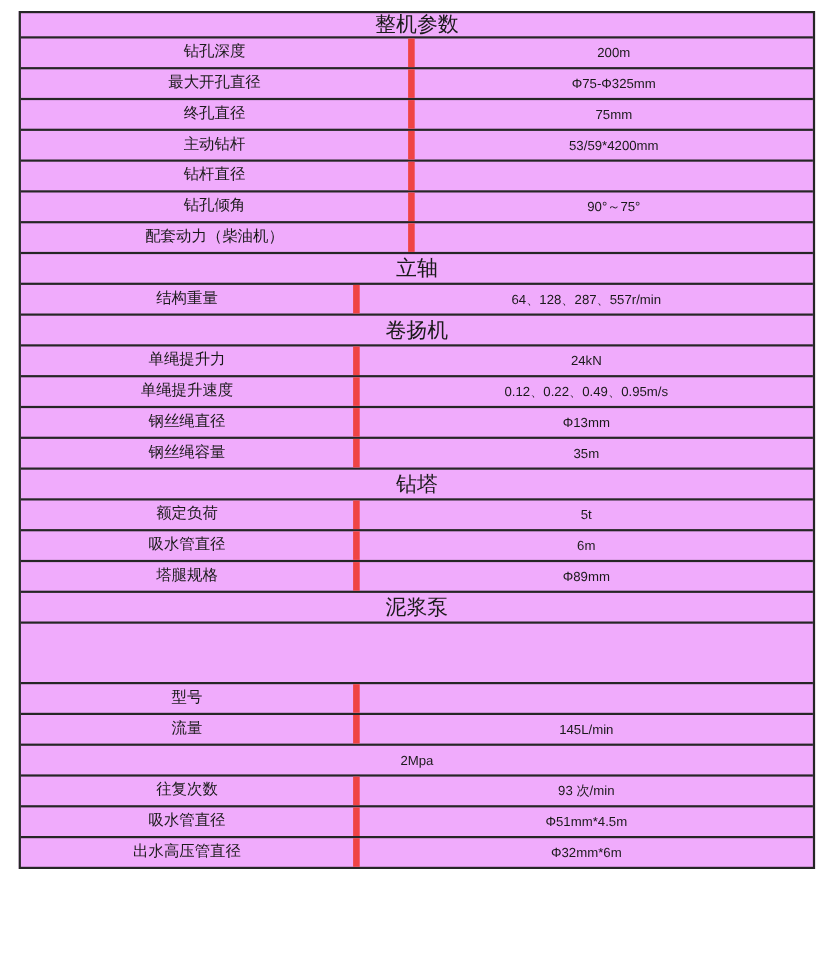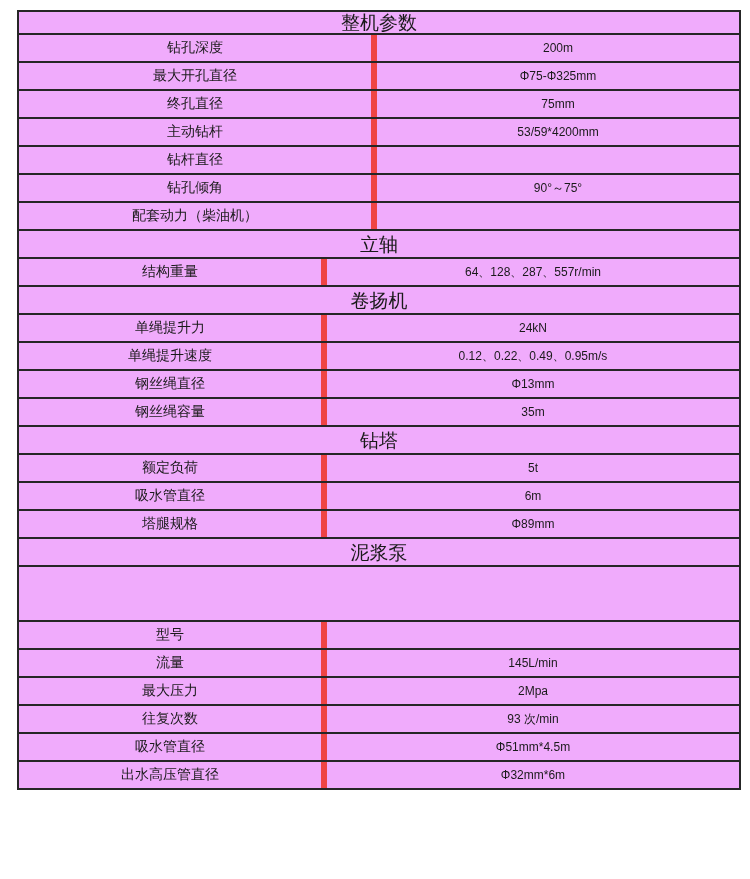--- a/index.html
+++ b/index.html
@@ -135,21 +135,20 @@
       <div class="cell full"></div>
     </div>
     <div class="row">
       <div class="cell label wb">型号</div>
     </div>
     <div class="row">
       <div class="cell label wb">流量</div>
       <div class="cell value">145L/min</div>
     </div>
     <div class="row">
-      <div class="cell label wb">最大压力</div>
       <div class="cell value">2Mpa</div>
     </div>
     <div class="row">
       <div class="cell label wb">往复次数</div>
       <div class="cell value">93 次/min</div>
     </div>
     <div class="row">
       <div class="cell label wb">吸水管直径</div>
       <div class="cell value">Φ51mm*4.5m</div>
     </div>

